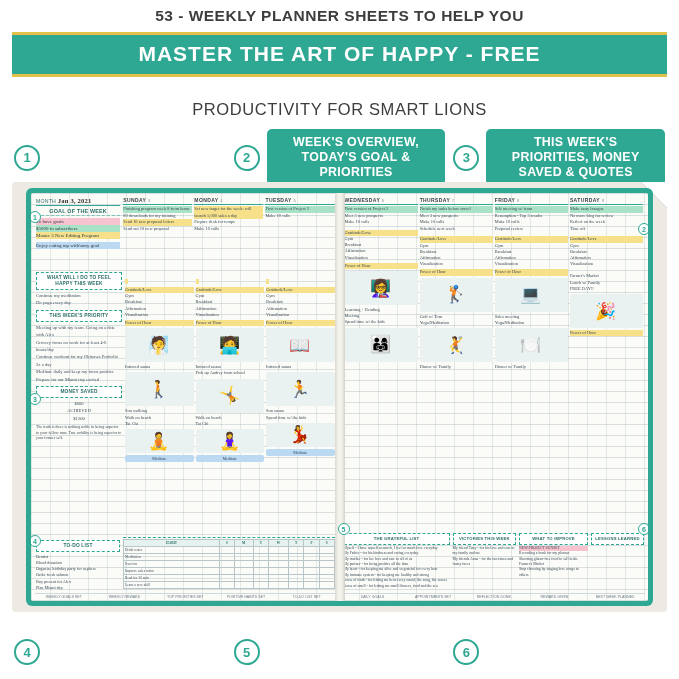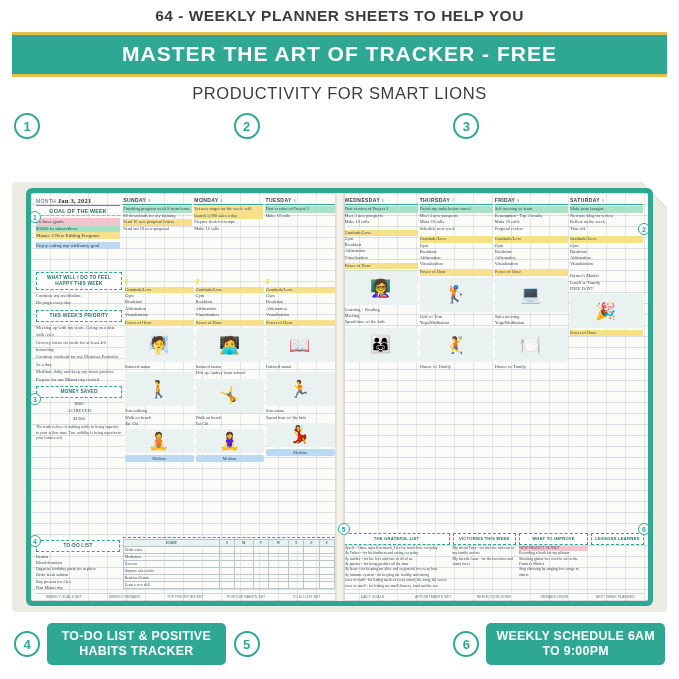--- a/index.html
+++ b/index.html
@@ -29,21 +29,21 @@
     background: #2fa893;
     color: #fff;
     border-top: 3px solid #e3c04a;
     border-bottom: 3px solid #e3c04a;
     padding: 7px 0 8px 0;
     font-size: 21px;
     font-weight: 700;
     letter-spacing: 1px;
   }
   .sub {
-    margin-top: 7px;
+    margin-top: 23px;
     font-size: 16.5px;
     letter-spacing: .6px;
     color: #3d3d3d;
   }
 
   
   .callouts-top {
     display: flex;
     justify-content: space-between;
     padding: 10px 14px 0 14px;
@@ -209,34 +209,36 @@
     background:linear-gradient(225deg,#ffffff 0 48%, #dcdcd6 50%, transparent 52%);
   }
   .figure { font-size:17px; line-height:1; }
 </style>
 </head>
 <body>
 
 <div class="page">
 
   <div class="header">
-    <div class="hl1">64 - WEEKLY PLANNER SHEETS TO HELP YOU</div>
-    <div class="band">MASTER THE ART OF TRACKER - FREE</div>
+    <div class="hl1">53 - WEEKLY PLANNER SHEETS TO HELP YOU</div>
+    <div class="band">MASTER THE ART OF HAPPY - FREE</div>
     <div class="sub">PRODUCTIVITY FOR SMART LIONS</div>
   </div>
 
   <div class="callouts-top">
     <div class="callout">
       <div class="bubble">1</div>
     </div>
     <div class="callout">
       <div class="bubble">2</div>
+      <div class="ctext">WEEK'S OVERVIEW, TODAY'S GOAL &amp; PRIORITIES</div>
     </div>
     <div class="callout">
       <div class="bubble">3</div>
+      <div class="ctext">THIS WEEK'S PRIORITIES, MONEY SAVED &amp; QUOTES</div>
     </div>
   </div>
 
   <div class="planner">
     <div class="corner-curl"></div>
     <div class="book">
       <div class="pages">
         <div class="spine"></div>
 
         <div class="side">
@@ -652,23 +654,21 @@
             <div>NEXT WEEK PLANNED</div>
           </div>
         </div>
       </div>
     </div>
   </div>
 
   <div class="callouts-bottom">
     <div class="callout">
       <div class="bubble">4</div>
-      <div class="ctext">TO-DO LIST &amp; POSITIVE HABITS TRACKER</div>
     </div>
     <div class="callout">
       <div class="bubble">5</div>
     </div>
     <div class="callout">
       <div class="bubble">6</div>
-      <div class="ctext">WEEKLY SCHEDULE 6AM TO 9:00PM</div>
     </div>
   </div>
 </div>
 
 </body></html>

